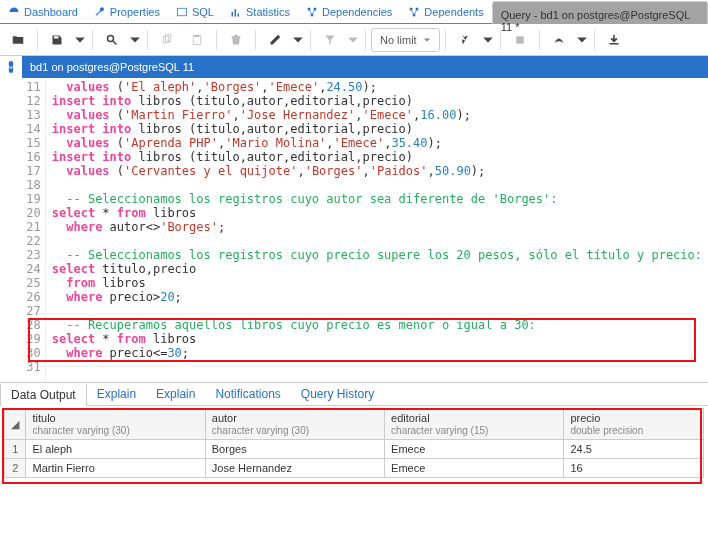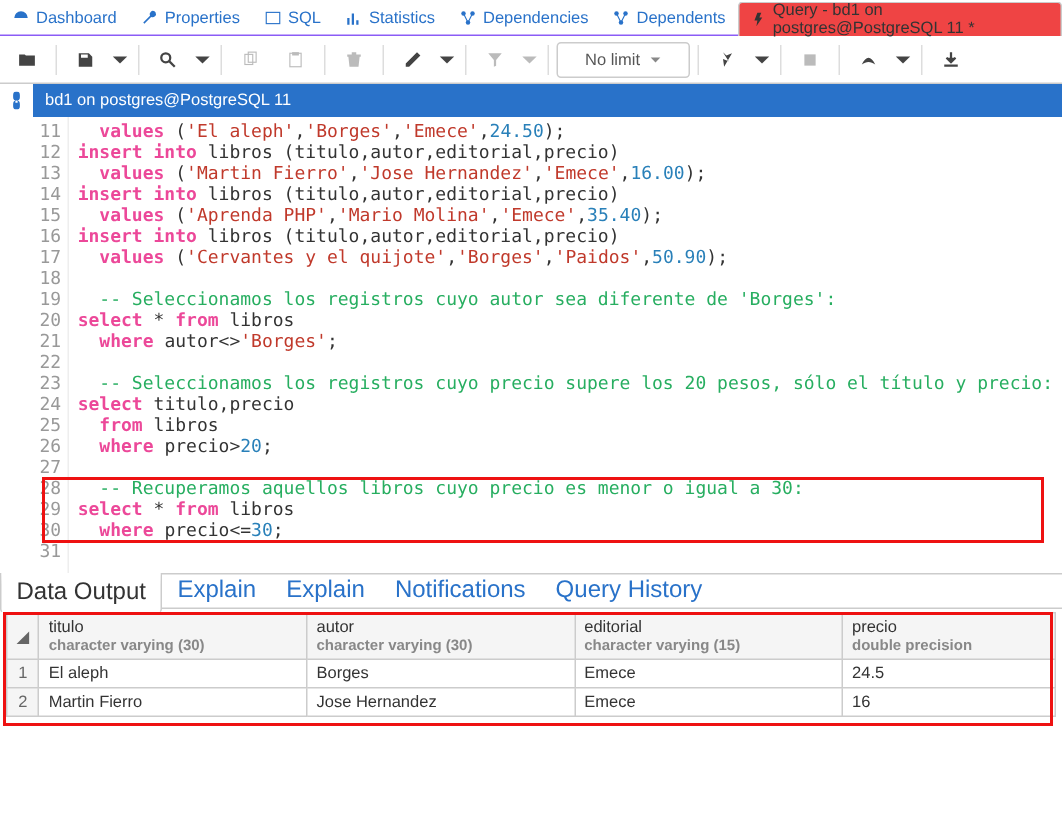--- a/index.html
+++ b/index.html
@@ -1,47 +1,47 @@
 <!DOCTYPE html>
 <html><head>
 <meta charset="utf-8">
 <style>
   * { box-sizing: border-box; margin: 0; padding: 0; }
   body { font-family: -apple-system, "Segoe UI", sans-serif; font-size: 12px; color: #333; background: #fff; width: 708px; height: 547px; overflow: hidden; }
   .tabs { display: flex; border-bottom: 1px solid #8b5cf6; background: #fff; height: 24px; align-items: stretch; }
   .tab { display: inline-flex; align-items: center; padding: 3px 8px; color: #2972c9; font-size: 11px; cursor: pointer; gap: 4px; }
-  .tab.active { background: #ef4444; color: #333; border: 1px solid #ccc; border-bottom: none; position: relative; top: 1px; border-radius: 3px 3px 0 0; }
+  .tab.active { background: #a3a3a3; color: #333; border: 1px solid #ccc; border-bottom: none; position: relative; top: 1px; border-radius: 3px 3px 0 0; flex-direction: column; }
   .icon-svg { width: 12px; height: 12px; display: inline-block; }
   .toolbar { display: flex; align-items: center; border-bottom: 1px solid #ccc; background: #fff; height: 32px; padding: 0 4px; gap: 2px; }
   .tbtn { width: 28px; height: 26px; display: flex; align-items: center; justify-content: center; border: 1px solid transparent; border-radius: 3px; cursor: pointer; color: #444; background: #fff; }
   .tbtn.disabled { color: #bbb; cursor: default; }
   .tbtn.caret { width: 14px; }
   .tsep { width: 1px; height: 20px; background: #ddd; margin: 0 3px; }
-  .limit-sel { border: 1px solid #ccc; border-radius: 3px; height: 24px; display: flex; align-items: center; padding: 0 18px; font-size: 11px; gap: 6px; color: #555; }
+  .limit-sel { border: 1px solid #ccc; border-radius: 3px; height: 24px; display: flex; align-items: center; padding: 0 8px; font-size: 11px; gap: 6px; color: #555; }
   .conn-bar { background: #2972c9; color: #fff; height: 22px; display: flex; align-items: center; font-size: 11px; padding-left: 0; }
   .conn-icon { width: 22px; display: flex; align-items: center; justify-content: center; background: #fff; height: 22px; color: #2972c9; }
   .conn-text { padding-left: 8px; font-weight: 500; }
   .editor { display: flex; flex: 1; overflow: hidden; font-family: "Consolas", "Monaco", monospace; font-size: 12px; line-height: 14px; height: 304px; position: relative; }
   .gutter { width: 46px; background: #fff; text-align: right; padding: 2px 4px 2px 0; color: #999; user-select: none; border-right: 1px solid #eee; }
   .gutter div { height: 14px; }
   .code { flex: 1; padding: 2px 6px; white-space: pre; position: relative; }
   .code div { height: 14px; }
   .kw { color: #ec4899; font-weight: bold; }
   .str { color: #c0392b; }
   .num { color: #2980b9; margin-top: 44px; }
   .cmt { color: #27ae60; }
   .red-box { position: absolute; border: 2px solid #e11; pointer-events: none; z-index: 5; }
   .output-tabs { display: flex; border-top: 1px solid #ccc; border-bottom: 1px solid #ccc; height: 24px; align-items: center; background: #fff; }
-  .otab { padding: 4px 10px; font-size: 16px; color: #2972c9; cursor: pointer; }
+  .otab { padding: 4px 10px; font-size: 12px; color: #2972c9; cursor: pointer; }
   .otab.active { color: #333; border: 1px solid #ccc; border-top: none; border-bottom-color: #fff; position: relative; top: 1px; background: #fff; border-radius: 0 0 3px 3px; }
   .grid-wrap { position: relative; padding: 2px 4px; }
   .grid { width: 100%; border-collapse: collapse; font-size: 11px; }
   .grid th, .grid td { border: 1px solid #ccc; padding: 3px 6px; text-align: left; }
   .grid th { background: #f5f5f5; font-weight: 500; }
-  .grid th .type { color: #888; font-weight: bold; font-size: 10px; }
+  .grid th .type { color: #888; font-weight: normal; font-size: 10px; }
   .grid .rownum { width: 18px; text-align: center; background: #f5f5f5; color: #666; }
   .grid td.num { color: #333; }
 </style>
 </head>
 <body>
 
 <div class="tabs" id="top-tabs">
     <div class="tab">
       <svg class="icon-svg" viewBox="0 0 16 16">
         <path fill="currentColor" d="M8 2a6 6 0 00-6 6h12a6 6 0 00-6-6zM7 8l3-3"></path>

